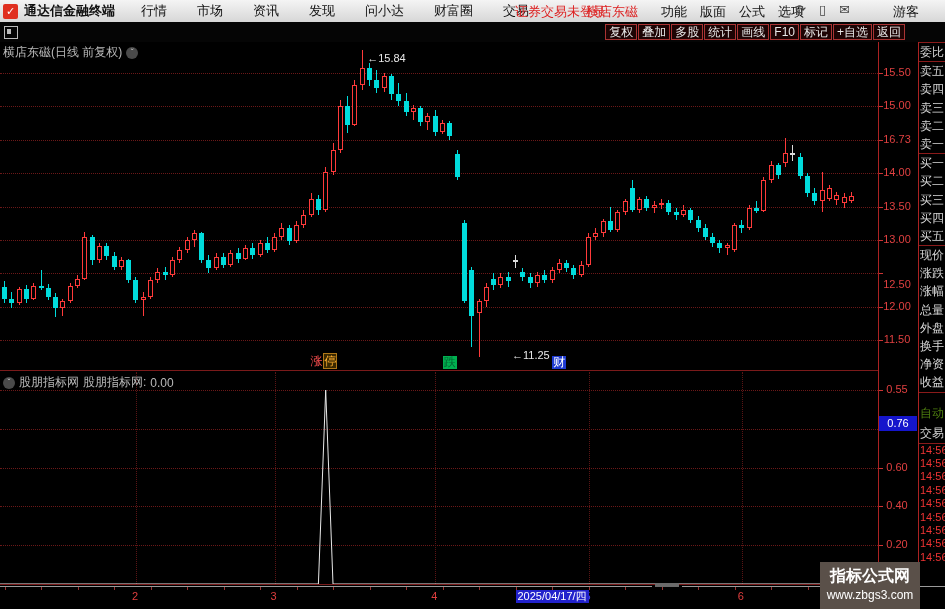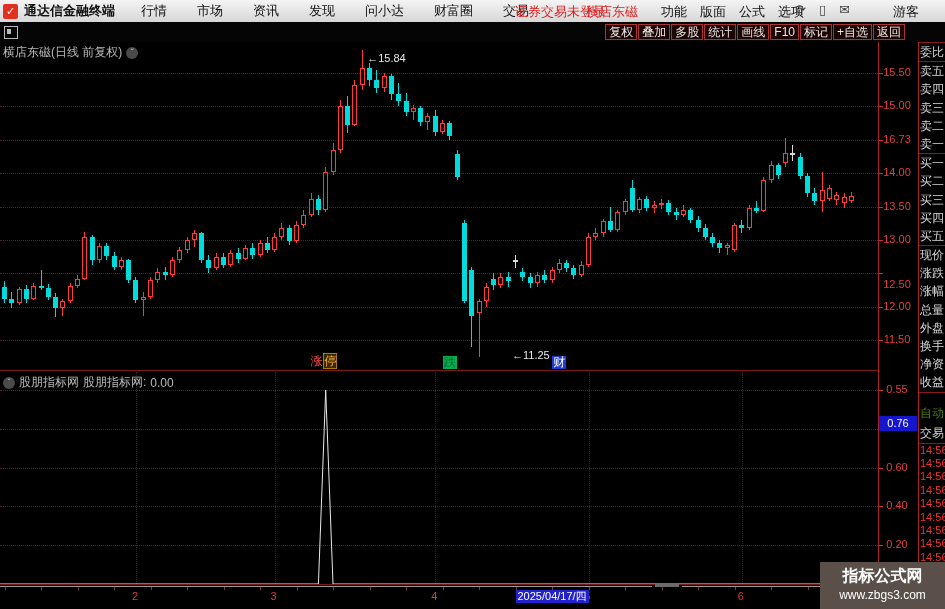--- a/index.html
+++ b/index.html
@@ -66,21 +66,21 @@
   #auto-trade div{height:20px;line-height:20px;font-size:12px;padding-left:1px;white-space:nowrap;}
   #auto-line1{color:#4d7c0f;}
   #auto-line2{color:#cfcfcf;}
   #quote-times{margin-top:5px;}
   #quote-times span{display:block;height:13.4px;line-height:13.4px;font-size:11px;color:#ee3333;
     white-space:nowrap;overflow:hidden;padding-left:1px;}
   
   #date-axis{position:absolute;left:0;top:587px;width:945px;height:22px;background:#000;z-index:1;}
   #year-label{left:3px;top:590px;color:#e03e3e;font-size:11px;margin-top:23px;}
   
-  #watermark{position:absolute;left:820px;top:562px;width:125px;height:47px;background:#5a5049;z-index:6;
+  #watermark{position:absolute;left:820px;top:562px;width:100px;height:47px;background:#5a5049;z-index:6;
     color:#fff;text-align:center;}
   #wm1{font-size:16px;font-weight:bold;margin-top:4px;}
   #wm2{font-size:12px;margin-top:1px;}
 </style>
 </head>
 <body>
 
 <div id="screen">
 
   <div id="topbar">

